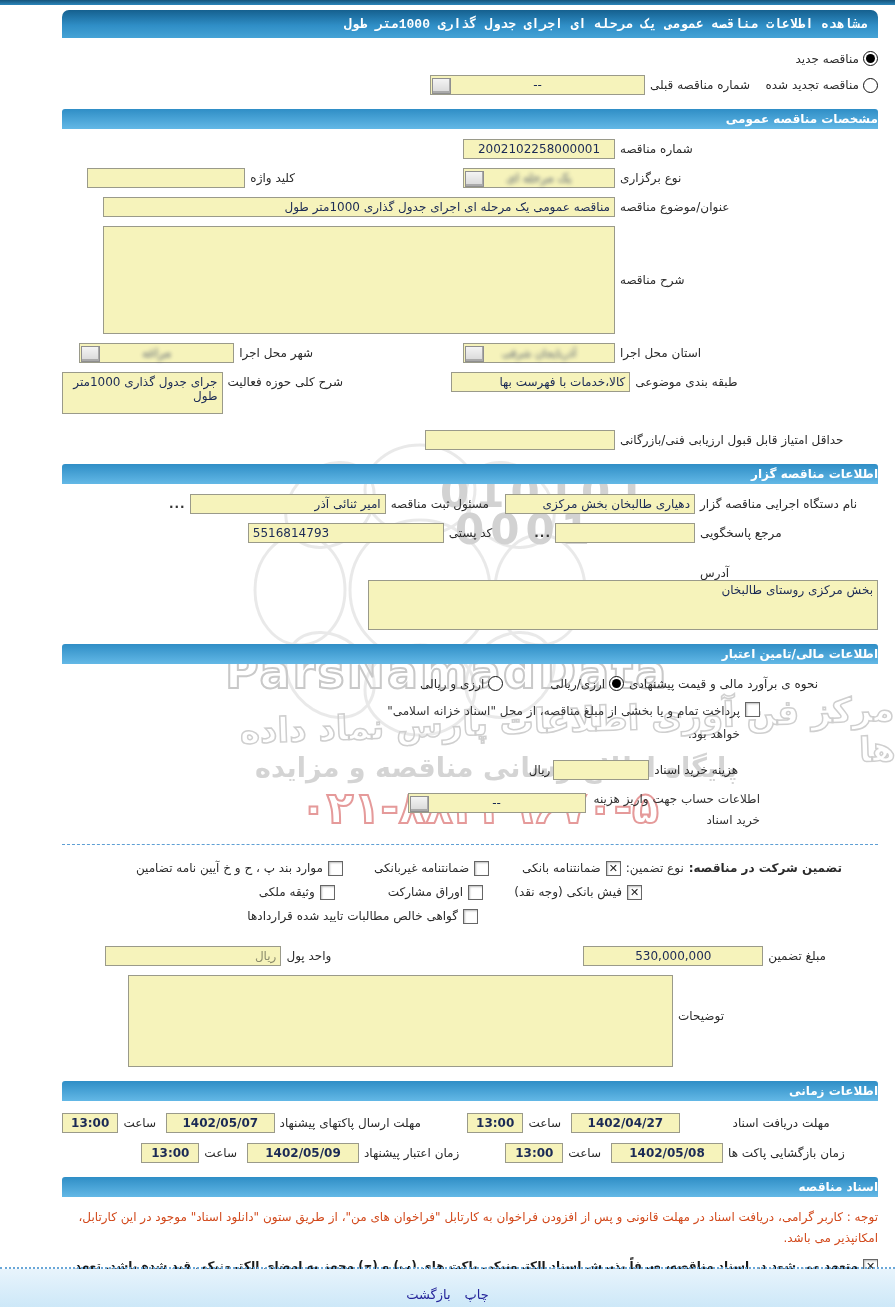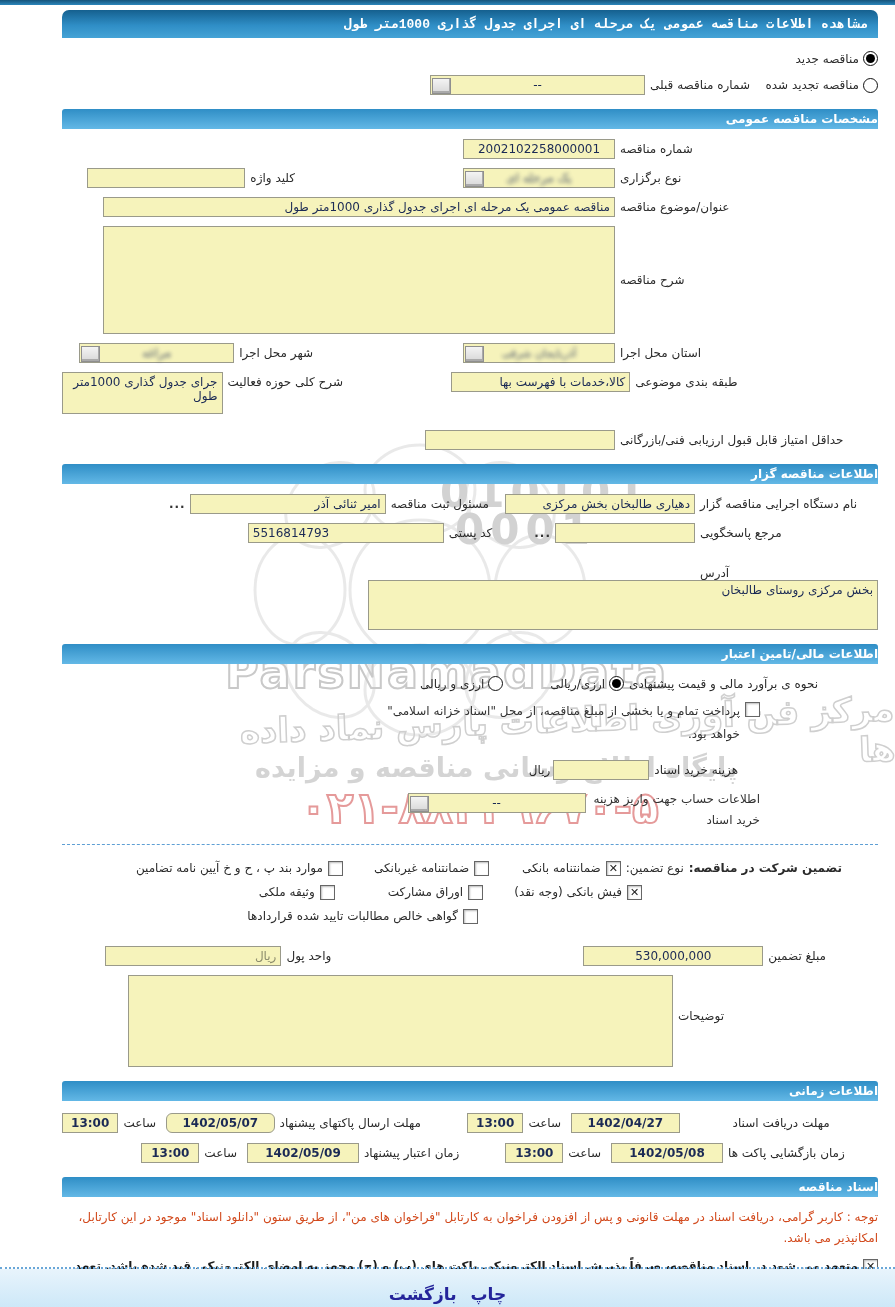--- a/index.html
+++ b/index.html
@@ -60,21 +60,21 @@
     margin-left:5px;flex:none;cursor:pointer;font-size:11px;color:#222;line-height:1;}
   .cb.checked::after{content:'\2715';}
   .dashed{border:none;border-top:1px dashed #5e9fd4;margin:12px 0;}
   
   .muted{color:#8d8d6d;}
   .notice{color:#d2491c;line-height:1.8;margin:4px 0;}
   .commit{font-weight:bold;color:#1c1c1c;line-height:1.8;display:flex;align-items:flex-start;margin:6px 0;}
   .commit .cb{margin-top:3px;}
   .footer{position:absolute;left:0;bottom:0;width:100%;height:38px;z-index:1;
     background:linear-gradient(#e8f4fc,#cde8f8);display:flex;align-items:center;justify-content:center;gap:14px;}
-  .footer a{color:#24249a;font-weight:bold;text-decoration:none;font-size:17px;cursor:pointer;margin-top:12px;}
+  .footer a{color:#24249a;font-weight:normal;text-decoration:none;font-size:13px;cursor:pointer;margin-top:12px;}
   .sep-bottom{position:absolute;left:0;bottom:38px;width:100%;border-top:2px dotted #6aa7d8;z-index:1;}
   .num{direction:ltr;}
 </style>
 </head>
 <body>
 
 <div class="wm" style="left:180px;top:430px;">
   <svg class="wm-flower" width="480" height="320" viewBox="0 0 480 320" fill="none" stroke="#d8d8d8" stroke-width="3">
     <circle cx="240" cy="160" r="70"></circle>
     <ellipse cx="240" cy="60" rx="55" ry="45"></ellipse>
@@ -267,21 +267,21 @@
   </div>
 
   <div class="secbar">اطلاعات زمانی</div>
 
   <div class="row" style="margin-top:12px;">
     <span class="lbl" style="width:136px;text-align:left;margin-right:14px;margin-left:48px;">مهلت دریافت اسناد</span>
     <span class="field center num" style="width:112px;font-weight:bold;">1402/04/27</span>
     <span class="lbl" style="margin-right:10px;">ساعت</span>
     <span class="field center num" style="width:58px;font-weight:bold;">13:00</span>
     <span class="lbl" style="margin-right:46px;">مهلت ارسال پاکتهای پیشنهاد</span>
-    <span class="field center num" style="width:112px;font-weight:bold;border-radius:6px;">1402/05/07</span>
+    <span class="field center num" style="width:112px;font-weight:bold;">1402/05/07</span>
     <span class="lbl" style="margin-right:10px;">ساعت</span>
     <span class="field center num" style="width:58px;font-weight:bold;">13:00</span>
   </div>
 
   <div class="row" style="margin-top:10px;">
     <span class="lbl" style="width:136px;text-align:left;margin-right:14px;">زمان بازگشایی پاکت ها</span>
     <span class="field center num" style="width:112px;font-weight:bold;">1402/05/08</span>
     <span class="lbl" style="margin-right:10px;">ساعت</span>
     <span class="field center num" style="width:58px;font-weight:bold;">13:00</span>
     <span class="lbl" style="margin-right:46px;">زمان اعتبار پیشنهاد</span>

